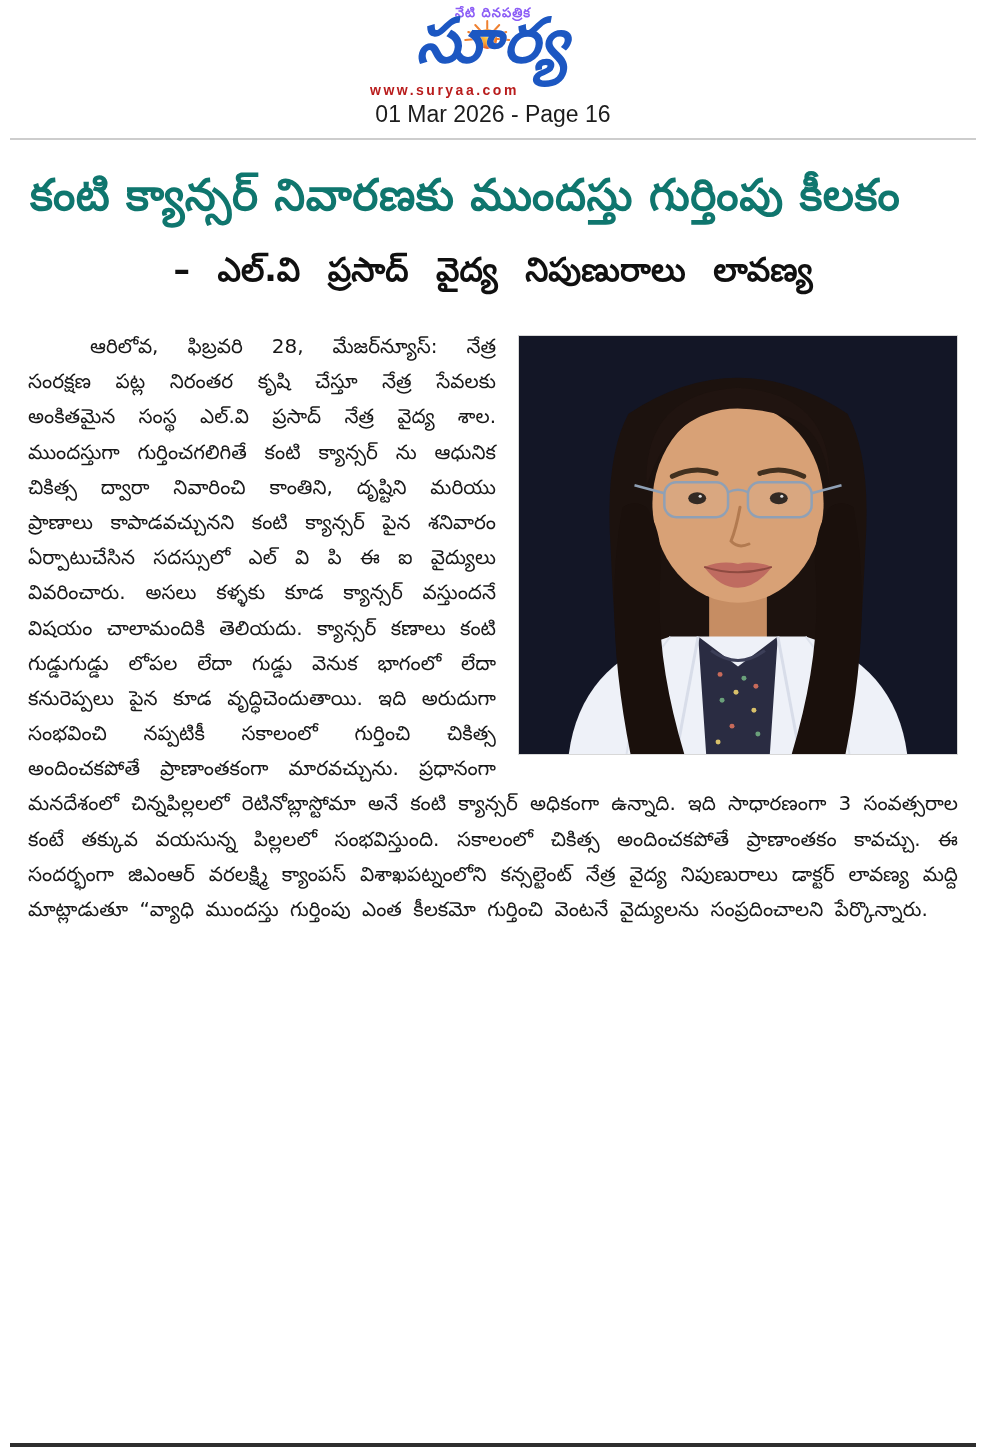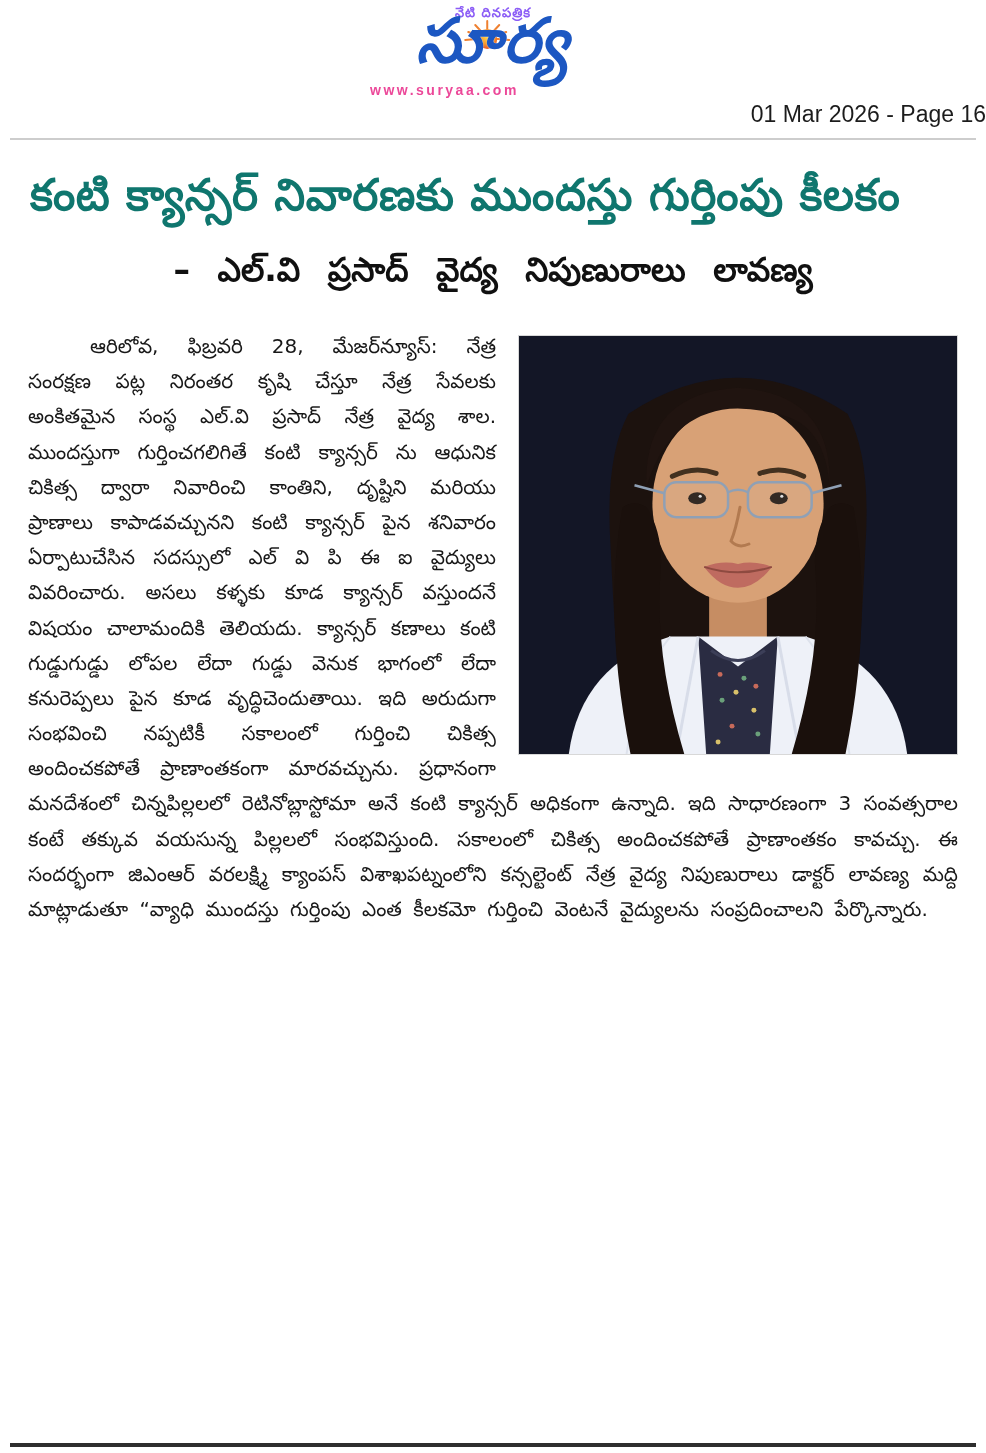--- a/index.html
+++ b/index.html
@@ -26,26 +26,26 @@
   .logo-text {
     position: absolute; top: 6px; left: 0; width: 100%;
     text-align: center; font-size: 62px; font-weight: 800;
     color: #1c57c2; letter-spacing: 2px; line-height: 1;
     text-shadow: 0 0 1px #ffffff;
     white-space: nowrap;
     font-style: italic;
   }
   .website {
     position: absolute; left: 12px; bottom: 0px;
-    font-size: 14px; font-weight: bold; color: #ec4899;
+    font-size: 14px; font-weight: bold; color: #b91c1c;
     letter-spacing: 2.5px; font-family: "Liberation Sans", sans-serif;
   }
   .dateline {
     position: absolute; top: 101px; left: 0; width: 100%;
-    text-align: right; font-size: 23px; color: #1c1c1c;
+    text-align: center; font-size: 23px; color: #1c1c1c;
     font-family: "Liberation Sans", sans-serif;
   }
 
   
   .top-rule { margin: 4px 10px 0 10px; height: 0; border: none; border-top: 2px solid #cdcdcd; }
   .bottom-rule { position: absolute; left: 10px; right: 10px; bottom: 6px; height: 4px; background: #2e2e2e; }
 
   
   .headline {
     margin: 27px 30px 0 30px;

